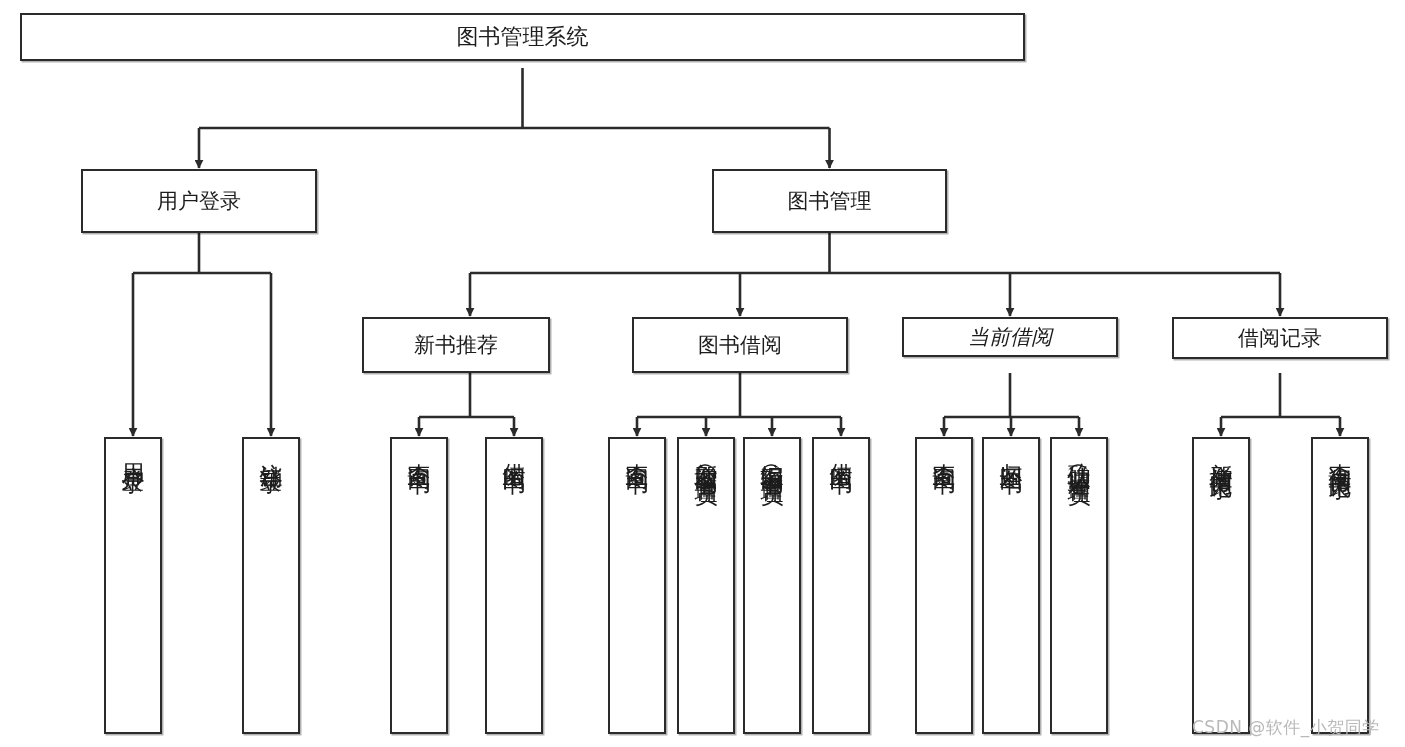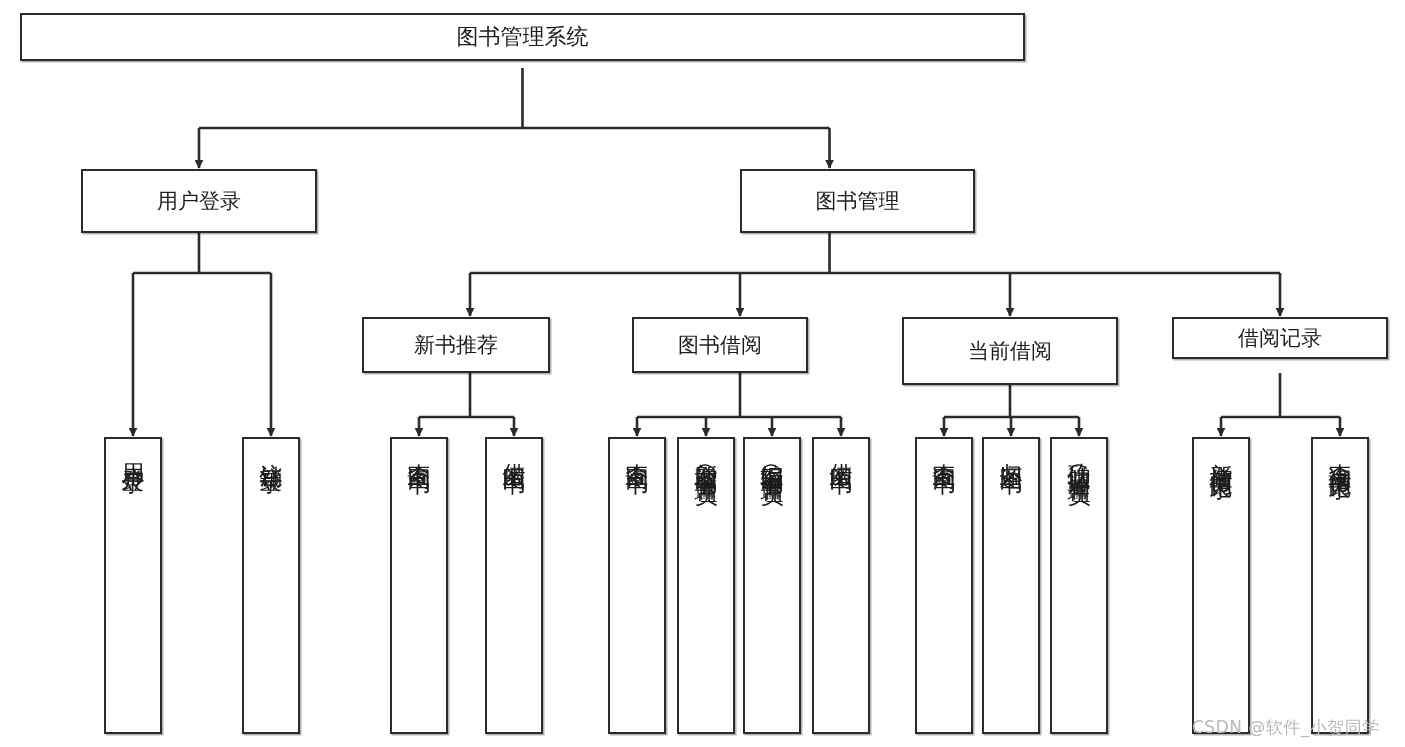--- a/index.html
+++ b/index.html
@@ -125,30 +125,30 @@
       </g>
   </svg>
 
   <div id="node-layer">
       <div class="node horiz root" style="left: 20px; top: 13px; width: 1005px; height: 48px;">
         <span class="label">图书管理系统</span>
       </div>
       <div class="node horiz" style="left: 81px; top: 169px; width: 236px; height: 64px;">
         <span class="label">用户登录</span>
       </div>
-      <div class="node horiz" style="left: 712px; top: 169px; width: 235px; height: 64px; margin-left: 28px;">
+      <div class="node horiz" style="left: 712px; top: 169px; width: 235px; height: 64px;">
         <span class="label">图书管理</span>
       </div>
       <div class="node horiz" style="left: 362px; top: 317px; width: 188px; height: 56px;">
         <span class="label">新书推荐</span>
       </div>
-      <div class="node horiz" style="left: 632px; top: 317px; width: 176px; height: 56px;">
+      <div class="node horiz" style="left: 632px; top: 317px; width: 216px; height: 56px;">
         <span class="label">图书借阅</span>
       </div>
-      <div class="node horiz" style="left: 902px; top: 317px; width: 216px; height: 68px;">
+      <div class="node horiz" style="left: 902px; top: 317px; width: 216px; height: 40px; font-style: italic;">
         <span class="label">当前借阅</span>
       </div>
       <div class="node horiz" style="left: 1172px; top: 317px; width: 216px; height: 42px;">
         <span class="label">借阅记录</span>
       </div>
       <div class="node vert" style="left: 104px; top: 437px; width: 58px; height: 297px;">
         <span class="label">用户登录</span>
       </div>
       <div class="node vert" style="left: 242px; top: 437px; width: 58px; height: 297px;">
         <span class="label">注销登录</span>

